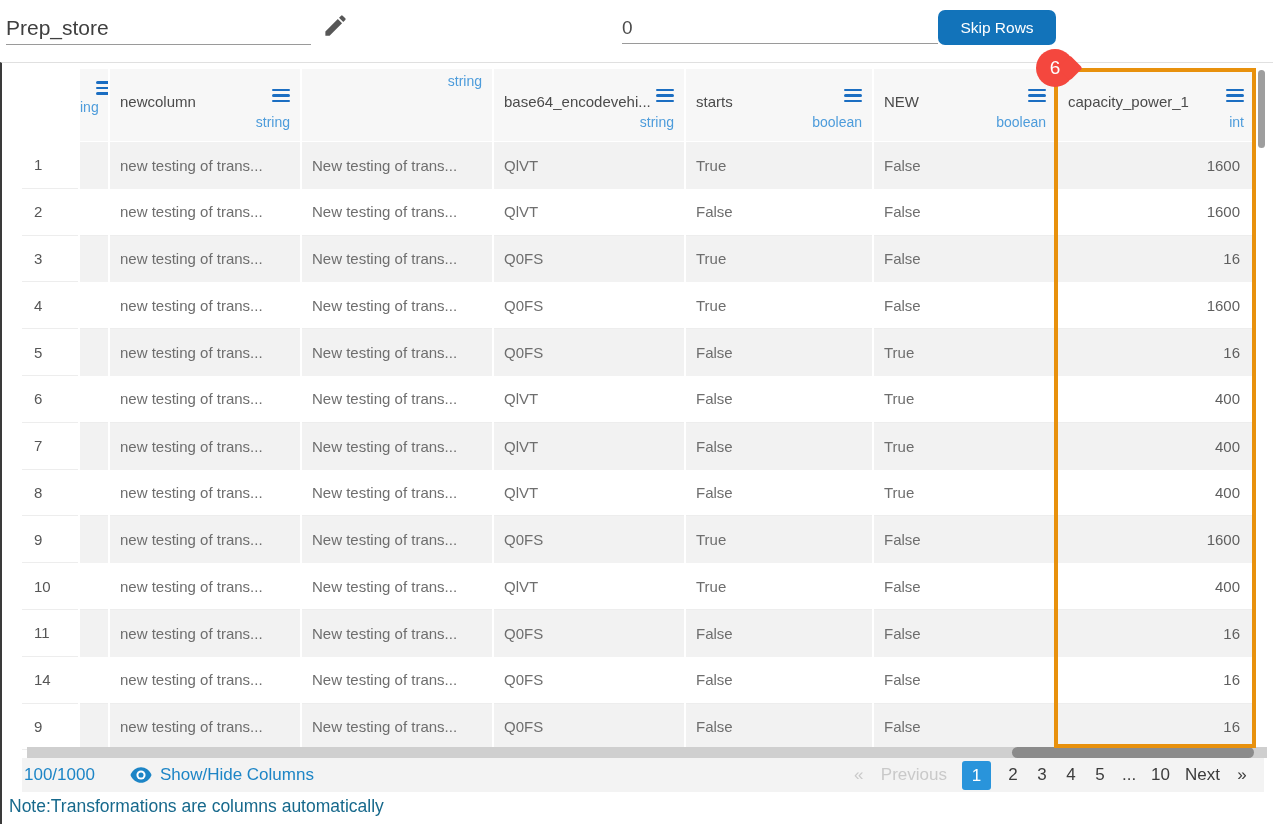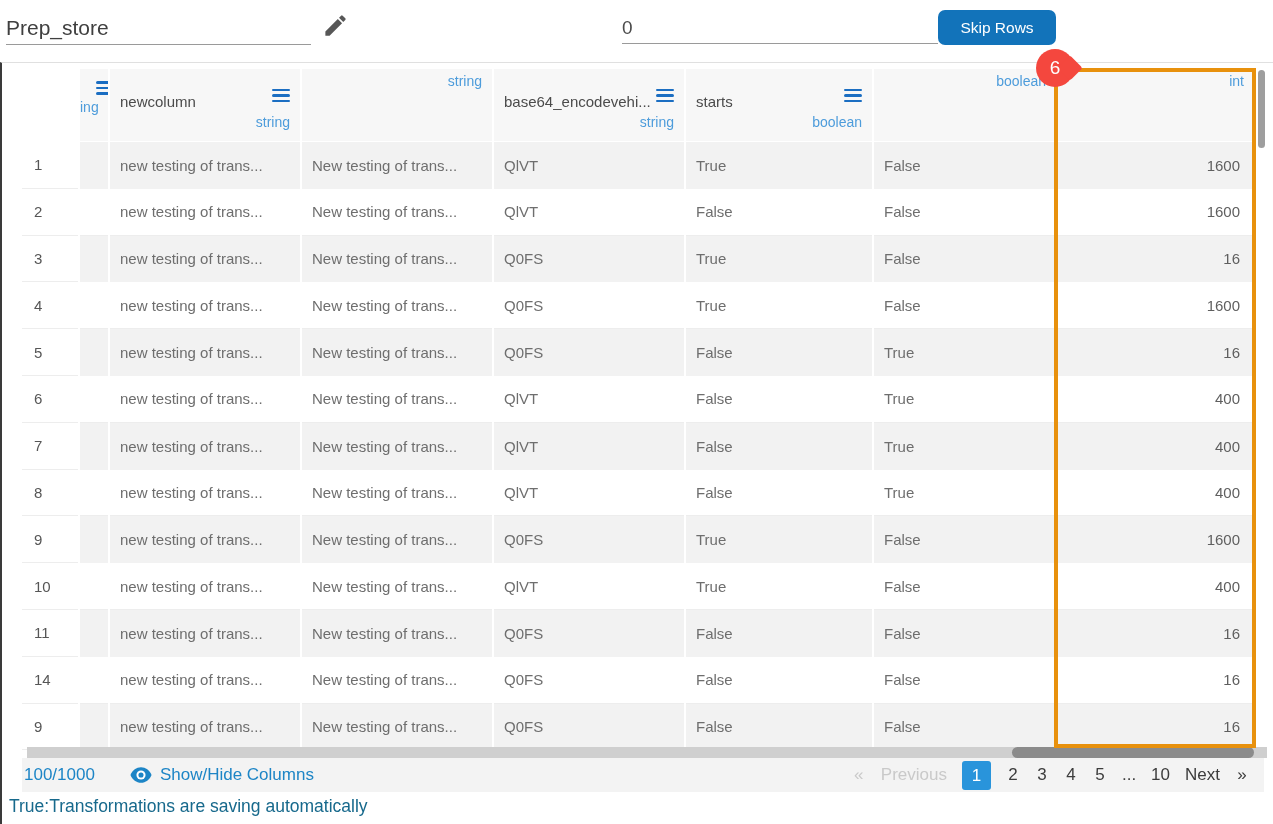--- a/index.html
+++ b/index.html
@@ -162,23 +162,39 @@
           <span class="hname-text">starts</span>
           <span class="menu-ic">
             <i></i>
             <i></i>
             <i></i>
           </span>
         </div>
         <div class="htype">boolean</div>
       </div>
       <div class="hcell" style="width: 182px;">
+        <div class="hname">
+          <span class="hname-text">NEW</span>
+          <span class="menu-ic">
+            <i></i>
+            <i></i>
+            <i></i>
+          </span>
+        </div>
         <div class="htype">boolean</div>
       </div>
       <div class="hcell" style="width: 196px;">
+        <div class="hname">
+          <span class="hname-text">capacity_power_1</span>
+          <span class="menu-ic">
+            <i></i>
+            <i></i>
+            <i></i>
+          </span>
+        </div>
         <div class="htype">int</div>
       </div>
     </div>
   <div class="tbody" id="tbody">
       <div class="trow">
         <div class="cell rownum" style="width: 56px;">1</div>
         <div class="cell" style="width: 28px;"></div>
         <div class="cell" style="width: 190px;">new testing of trans...</div>
         <div class="cell" style="width: 190px;">New testing of trans...</div>
         <div class="cell" style="width: 190px;">QlVT</div>
@@ -333,19 +349,19 @@
         <span class="pg">3</span>
         <span class="pg">4</span>
         <span class="pg">5</span>
         <span class="pg">...</span>
         <span class="pg">10</span>
         <span class="pg">Next</span>
         <span class="pg">»</span>
       </span>
   </div>
 
-  <div class="note">True:Transformations are saving automatically</div>
+  <div class="note">Note:Transformations are columns automatically</div>
 </div>
 
 <div class="hl-rect"></div>
 <div class="badge">
   <span>6</span>
 </div>
 
 </body></html>

